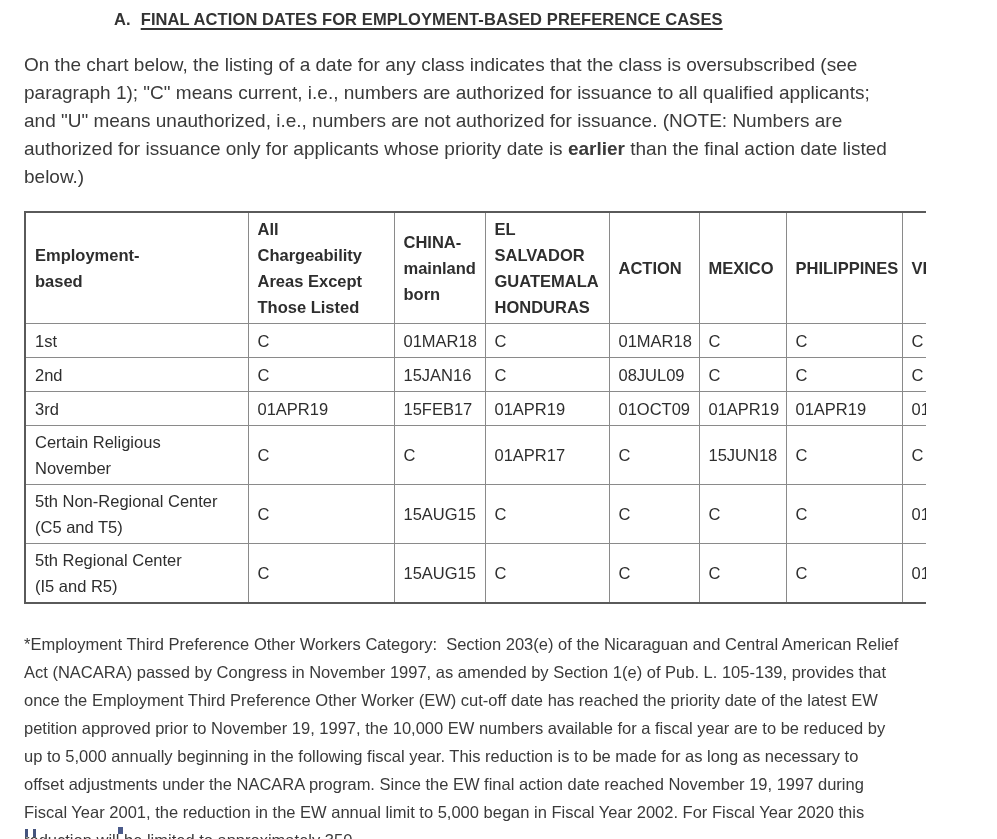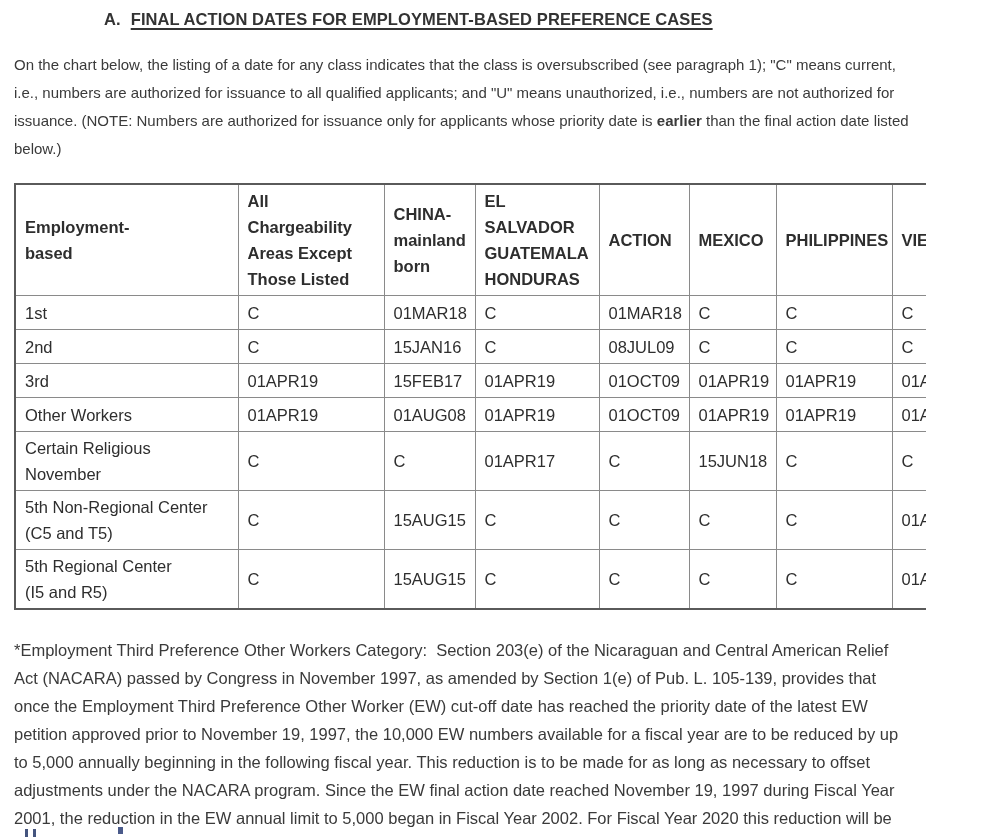--- a/index.html
+++ b/index.html
@@ -5,40 +5,40 @@
   * { box-sizing: border-box; margin: 0; padding: 0; }
   html, body { background: #ffffff; }
   body {
     font-family: "Liberation Sans", "DejaVu Sans", sans-serif;
     color: #3a3a3a;
   }
   .page {
     position: relative;
     width: 926px;
     height: 839px;
-    padding: 0 14px;
+    padding: 0 24px;
     overflow: hidden;
     background: #ffffff;
   }
   .title {
     margin: 10px 0 0 90px;
     font-size: 16.5px;
     font-weight: bold;
     color: #333333;
     letter-spacing: 0.1px;
   }
   .title .underline {
     margin-left: 10px;
     text-decoration: underline;
     text-decoration-thickness: 2px;
     text-underline-offset: 3px;
   }
   .intro {
     margin-top: 22px;
-    font-size: 15px;
+    font-size: 19px;
     line-height: 28px;
     color: #3a3a3a;
     max-width: 972px;
   }
   .intro b { font-weight: bold; }
   table.fad {
     margin-top: 20px;
     border-collapse: collapse;
     table-layout: fixed;
     width: 968px;
@@ -137,30 +137,20 @@
           <td>3rd</td>
           <td>01APR19</td>
           <td>15FEB17</td>
           <td>01APR19</td>
           <td>01OCT09</td>
           <td>01APR19</td>
           <td>01APR19</td>
           <td>01APR19</td>
         </tr>
         <tr class="single">
-          <td>Other Workers</td>
-          <td>01APR19</td>
-          <td>01AUG08</td>
-          <td>01APR19</td>
-          <td>01OCT09</td>
-          <td>01APR19</td>
-          <td>01APR19</td>
-          <td>01APR19</td>
-        </tr>
-        <tr class="single">
           <td>Certain Religious November</td>
           <td>C</td>
           <td>C</td>
           <td>01APR17</td>
           <td>C</td>
           <td>15JUN18</td>
           <td>C</td>
           <td>C</td>
         </tr>
         <tr class="double">

